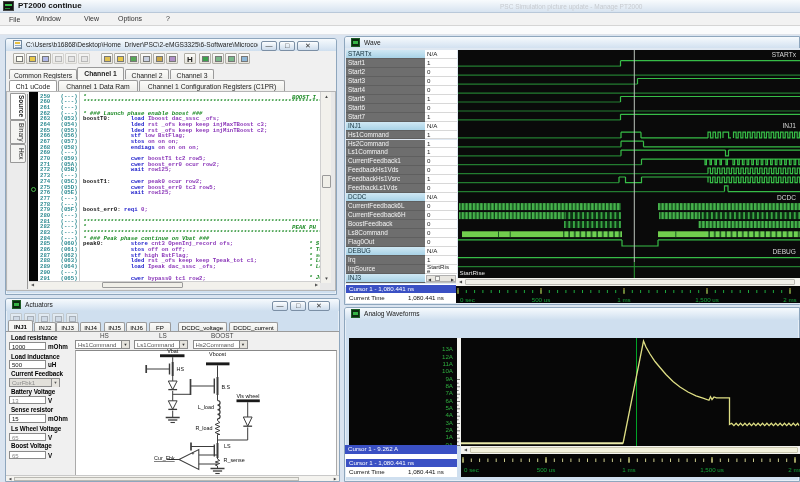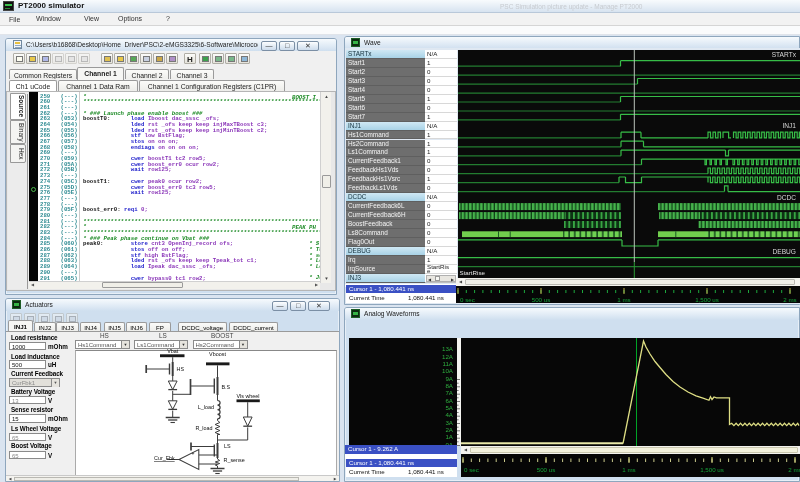--- a/index.html
+++ b/index.html
@@ -29,21 +29,21 @@
   .sbtn { position:absolute; left:0; width:11px; height:9px; font-size:4.5px; color:#444; text-align:center; line-height:9px; }
   .k { color:#2222cc; } .a { color:#8a35b8; } .c { color:#1f8c28; font-style:italic; }
 </style></head>
 <body>
 
 <div class="abs" style="left:0;top:0;width:800px;height:13px;background:linear-gradient(#f8fbfd,#d7e3f0);border-bottom:1px solid #b9c8d9;">
   <div class="abs" style="left:3px;top:1px;width:11px;height:10px;background:#111;border:1px solid #444;">
     <div class="abs" style="left:1px;top:2px;width:7px;height:2px;background:#39c24e;"></div>
     <div class="abs" style="left:1px;top:6px;width:5px;height:1px;background:#2a8a3a;"></div>
   </div>
-  <div class="abs" style="left:18px;top:1px;font-size:8px;font-weight:bold;color:#111;">PT2000 simulator</div>
+  <div class="abs" style="left:18px;top:1px;font-size:8px;font-weight:bold;color:#111;">PT2000 continue</div>
   <div class="abs" style="left:500px;top:2.5px;font-size:6.5px;color:#c6cacf;">PSC Simulation picture update - Manage PT2000</div>
 </div>
 <div class="abs" style="left:0;top:13px;width:800px;height:13px;background:#f2f2f2;border-bottom:1px solid #d5d5d5;font-size:7px;color:#333;">
   <span class="abs" style="left:9px;top:2.5px;">File</span>
   <span class="abs" style="left:36px;top:2px;">Window</span>
   <span class="abs" style="left:84px;top:2px;">View</span>
   <span class="abs" style="left:118px;top:2px;">Options</span>
   <span class="abs" style="left:166px;top:2px;">?</span>
 </div>
 <div class="abs" style="left:0;top:26px;width:800px;height:9px;background:#fafbfc;border-bottom:1px solid #e0e4ea;"></div>

